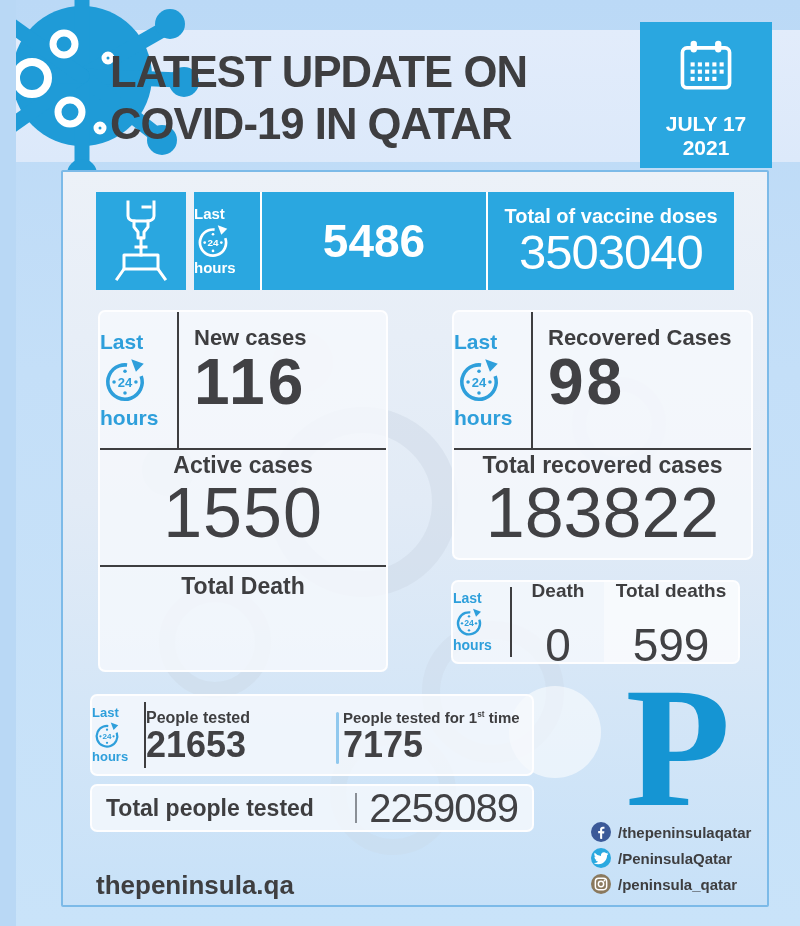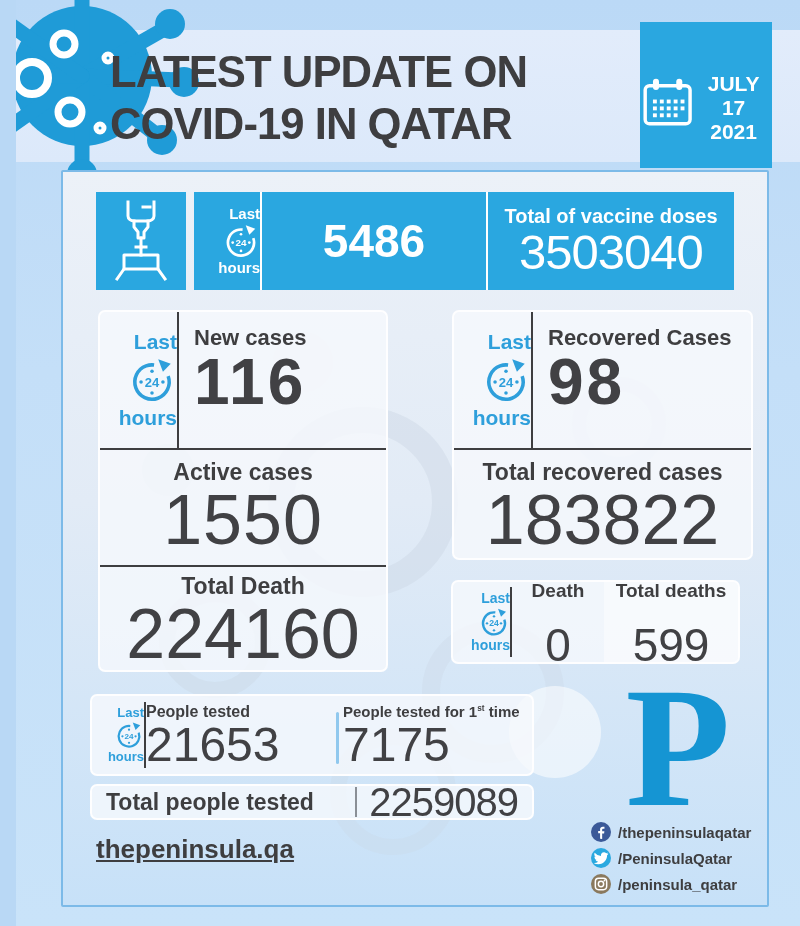--- a/index.html
+++ b/index.html
@@ -11,86 +11,86 @@
   body{font-family:"Liberation Sans",sans-serif;color:var(--text-dark);}
   .page{position:relative;width:800px;height:926px;overflow:hidden;
         background:linear-gradient(180deg,#BBD9F6 0%,#C4DFF8 40%,#C9E3F9 100%);margin-left:16px;}
   
   .header-band{position:absolute;left:0;top:30px;width:800px;height:132px;
         background:linear-gradient(180deg,#E2ECFB,#DCE9FA);}
   .virus-corner{position:absolute;left:-46px;top:-42px;width:244px;height:238px;}
   .title{position:absolute;left:94px;top:46px;font-weight:700;font-size:45px;line-height:52px;
         letter-spacing:-1px;transform:scaleX(.97);transform-origin:left top;color:var(--text-dark);}
   .date-box{position:absolute;left:624px;top:22px;width:132px;height:146px;background:var(--accent);
-        display:flex;flex-direction:row;align-items:center;padding-top:16px;}
+        display:flex;flex-direction:column;align-items:center;padding-top:16px;gap:8px;}
   .date-box .cal{width:58px;height:56px;}
   .date-text{margin-top:10px;color:#fff;font-weight:700;font-size:21px;line-height:24px;text-align:center;}
   
   .panel{position:absolute;left:45px;top:170px;width:708px;height:737px;
         border:2px solid #7CBAE8;border-radius:2px;
         background:linear-gradient(180deg,#ECF1F8 0%,#E2EBF6 45%,#C7E1F8 100%);overflow:hidden;}
   .watermark{position:absolute;left:0;top:0;width:704px;height:733px;pointer-events:none;}
   .abs{position:absolute;}
   
   .syringe-box{left:33px;top:20px;width:90px;height:98px;background:var(--accent);
         display:flex;align-items:center;justify-content:center;}
   .vax-bar{left:131px;top:20px;width:540px;height:98px;background:var(--accent);display:flex;color:#fff;}
-  .clockcol{display:flex;flex-direction:column;align-items:flex-end;justify-content:center;line-height:1.05;}
+  .clockcol{display:flex;flex-direction:column;align-items:flex-start;justify-content:center;line-height:1.05;}
   .vax-bar .clockcol{width:66px;font-size:15px;font-weight:700;}
   .wdiv{width:2px;background:#fff;}
   .vsec{display:flex;flex-direction:column;align-items:center;justify-content:center;}
   .vsec1{width:224px;} .vsec2{flex:1;}
   .vlbl{font-size:20px;font-weight:700;line-height:1.15;}
   .vnum-b{font-size:46px;font-weight:700;line-height:1.05;}
   .vnum-l{font-size:49px;font-weight:400;line-height:1.02;letter-spacing:-1px;}
   
   .card{background:rgba(246,249,253,.8);border:2px solid rgba(255,255,255,.95);border-radius:7px;}
   .darkv{width:2px;background:var(--text-dark);}
   .darkh{height:2px;background:var(--text-dark);width:100%;}
   .card-cases{left:35px;top:138px;width:290px;height:362px;}
   .card-recovered{left:389px;top:138px;width:301px;height:250px;}
   .row-new{display:flex;height:136px;}
   .row-new .clockcol{width:77px;color:var(--blue-text);font-size:21px;font-weight:700;gap:2px;}
   .row-new-main{flex:1;padding:13px 0 0 15px;}
   .lbl{font-weight:700;font-size:22px;color:var(--text-dark);line-height:1.15;}
   .bignum-b{font-weight:700;font-size:64px;line-height:1.02;letter-spacing:3px;color:#414144;}
-  .centersec{text-align:center;padding-top:9px;}
+  .centersec{text-align:center;padding-top:2px;}
   .bignum-l{font-weight:400;font-size:70px;line-height:1.0;letter-spacing:1px;color:#414144;}
   
   .card-deaths{left:388px;top:408px;width:289px;height:84px;display:flex;align-items:center;overflow:hidden;}
   .card-deaths .clockcol{width:57px;color:var(--blue-text);font-size:14px;font-weight:700;}
   .card-deaths .darkv{height:70px;align-self:center;}
   .dsec{display:flex;flex-direction:column;align-items:center;justify-content:center;height:100%;padding-top:4px;gap:20px;}
   .dsec .lbl{font-size:19px;}
   .dsec .num{font-weight:400;font-size:46px;line-height:1.0;color:#414144;}
   .dsec1{width:92px;} .dsec2{flex:1;background:rgba(255,255,255,.45);}
   
   .card-tested{left:27px;top:522px;width:444px;height:82px;display:flex;align-items:center;overflow:hidden;}
   .card-tested .clockcol{width:52px;color:var(--blue-text);font-size:13px;font-weight:700;}
   .card-tested .darkv{height:66px;}
   .tsec{padding:2px 0 0 0;}
   .tsec .lbl{font-size:16px;}
-  .tsec .num{font-weight:400;font-size:48px;line-height:1.0;color:#414144;}
+  .tsec .num{font-weight:700;font-size:36px;line-height:1.0;color:#414144;}
   .tsec1{width:190px;}
   .bluev{width:3px;height:52px;background:#90C8EE;border-radius:2px;margin:6px 4px 0 0;}
   .tsec2{flex:1;} .tsec2 .lbl{font-size:15px;}
-  .card-total-tested{left:27px;top:612px;width:444px;height:36px;display:flex;align-items:center;padding:0 14px;}
+  .card-total-tested{left:27px;top:612px;width:444px;height:48px;display:flex;align-items:center;padding:0 14px;}
   .card-total-tested .lbl{font-size:23px;}
   .thinv{width:2px;height:30px;background:#8a8f96;margin-left:auto;}
   .card-total-tested .num{font-weight:400;font-size:40px;line-height:1;color:#414144;margin-left:12px;letter-spacing:-1px;}
   
   .p-logo{left:506px;top:500px;width:218px;text-align:center;
         font-family:"Liberation Serif",serif;font-weight:700;font-size:172px;line-height:150px;color:var(--accent-dark);}
   .social{left:528px;top:650px;display:flex;flex-direction:column;gap:6px;}
   .social-row{display:flex;align-items:center;gap:7px;height:20px;}
   .sicon{width:20px;height:20px;border-radius:50%;display:flex;align-items:center;justify-content:center;flex:0 0 20px;}
   .sicon svg{width:20px;height:20px;display:block;}
   .fb{background:var(--fb);} .tw{background:var(--tw);} .ig{background:var(--ig);}
   .handle{font-size:15px;font-weight:700;color:var(--text-dark);}
-  .website{left:33px;top:662px;font-size:26px;font-weight:700;color:var(--text-dark);text-decoration:underline;}
+  .website{left:33px;top:698px;font-size:26px;font-weight:700;color:var(--text-dark);}
   sup{font-size:.55em;}
   .clock-svg{display:block;}
 </style>
 </head>
 <body>
 
 <div class="page">
 
   <div class="header-band"></div>
 
@@ -235,21 +235,20 @@
         </div>
       </div>
       <div class="darkh"></div>
       <div class="centersec" style="height:115px;">
         <div class="lbl" style="font-size:23px;">Active cases</div>
         <div class="bignum-l">1550</div>
       </div>
       <div class="darkh"></div>
       <div class="centersec" style="height:105px;padding-top:6px;">
         <div class="lbl" style="font-size:23px;">Total Death</div>
-        <div class="bignum-l" style="letter-spacing:0;">224160</div>
       </div>
     </div>
 
     <div class="abs card card-recovered">
       <div class="row-new">
         <div class="clockcol">
           <span>Last</span>
           <svg class="clock-svg" width="50" height="50" viewBox="0 0 48 48">
             <circle cx="24" cy="26" r="16.5" fill="none" stroke="currentColor" stroke-width="3.4" stroke-dasharray="85 19" transform="rotate(-20 24 26)"></circle>
             <path d="M30 4 L42 8.5 L34.5 16 Z" fill="currentColor"></path>

